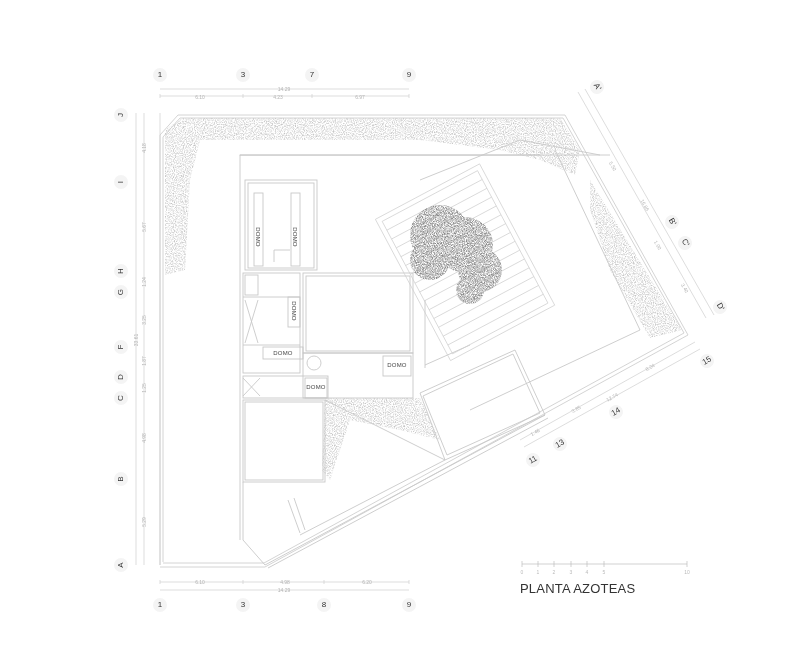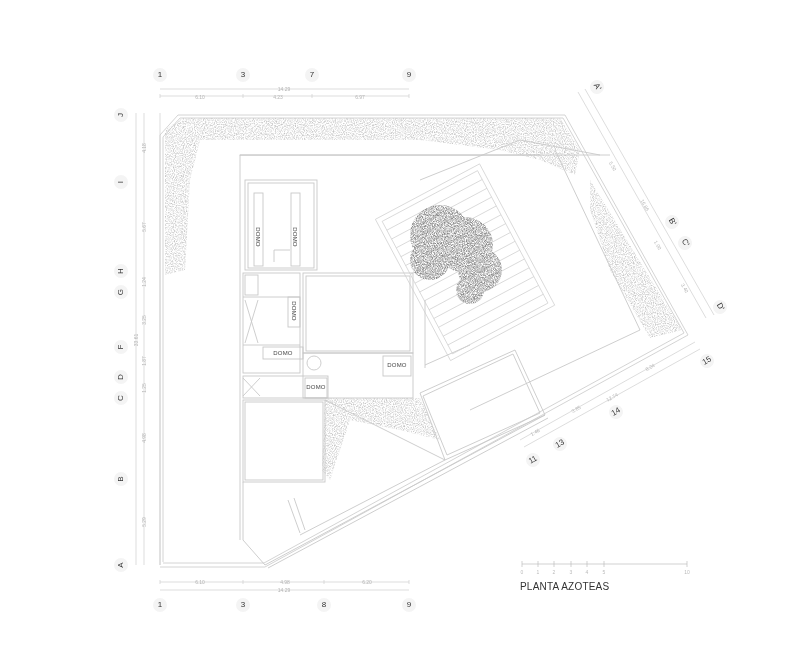--- a/index.html
+++ b/index.html
@@ -2,21 +2,21 @@
 <html><head>
 <meta charset="utf-8">
 <style>
   html, body { margin: 0; padding: 0; background: #ffffff; }
   body { width: 800px; height: 667px; position: relative; overflow: hidden; font-family: "Liberation Sans", sans-serif; }
   #drawing { position: absolute; left: 0; top: 0; width: 800px; height: 667px; }
   .grid-bubble { position: absolute; width: 14px; height: 14px; line-height: 14px; text-align: center; font-size: 8px; color: #333; border-radius: 50%; background: #f4f4f4; transform: translate(-50%, -50%); }
   .dim-text { position: absolute; font-size: 5px; color: #b5b5b5; transform: translate(-50%, -50%); white-space: nowrap; }
   .domo { position: absolute; font-size: 6px; color: #444; letter-spacing: 0.2px; transform: translate(-50%, -50%); white-space: nowrap; }
   .domo.vert { transform: translate(-50%, -50%) rotate(90deg); }
-  .title { position: absolute; left: 520px; top: 581px; font-size: 10px; color: #333; letter-spacing: 0.2px; text-align: right; }
+  .title { position: absolute; left: 520px; top: 581px; font-size: 13px; color: #333; letter-spacing: 0.2px; text-align: right; }
   .scale-num { position: absolute; font-size: 5px; color: #bbb; transform: translateX(-50%); }
 </style>
 </head>
 <body>
 
 <svg id="drawing" viewBox="0 0 800 667" xmlns="http://www.w3.org/2000/svg">
   <defs>
     <filter id="foliage" x="-20%" y="-20%" width="140%" height="140%">
       <feTurbulence type="fractalNoise" baseFrequency="0.9" numOctaves="2" seed="3"></feTurbulence>
       <feColorMatrix type="matrix" values="0 0 0 0 0.55  0 0 0 0 0.55  0 0 0 0 0.55  0 0 0 -2.2 1.35"></feColorMatrix>

